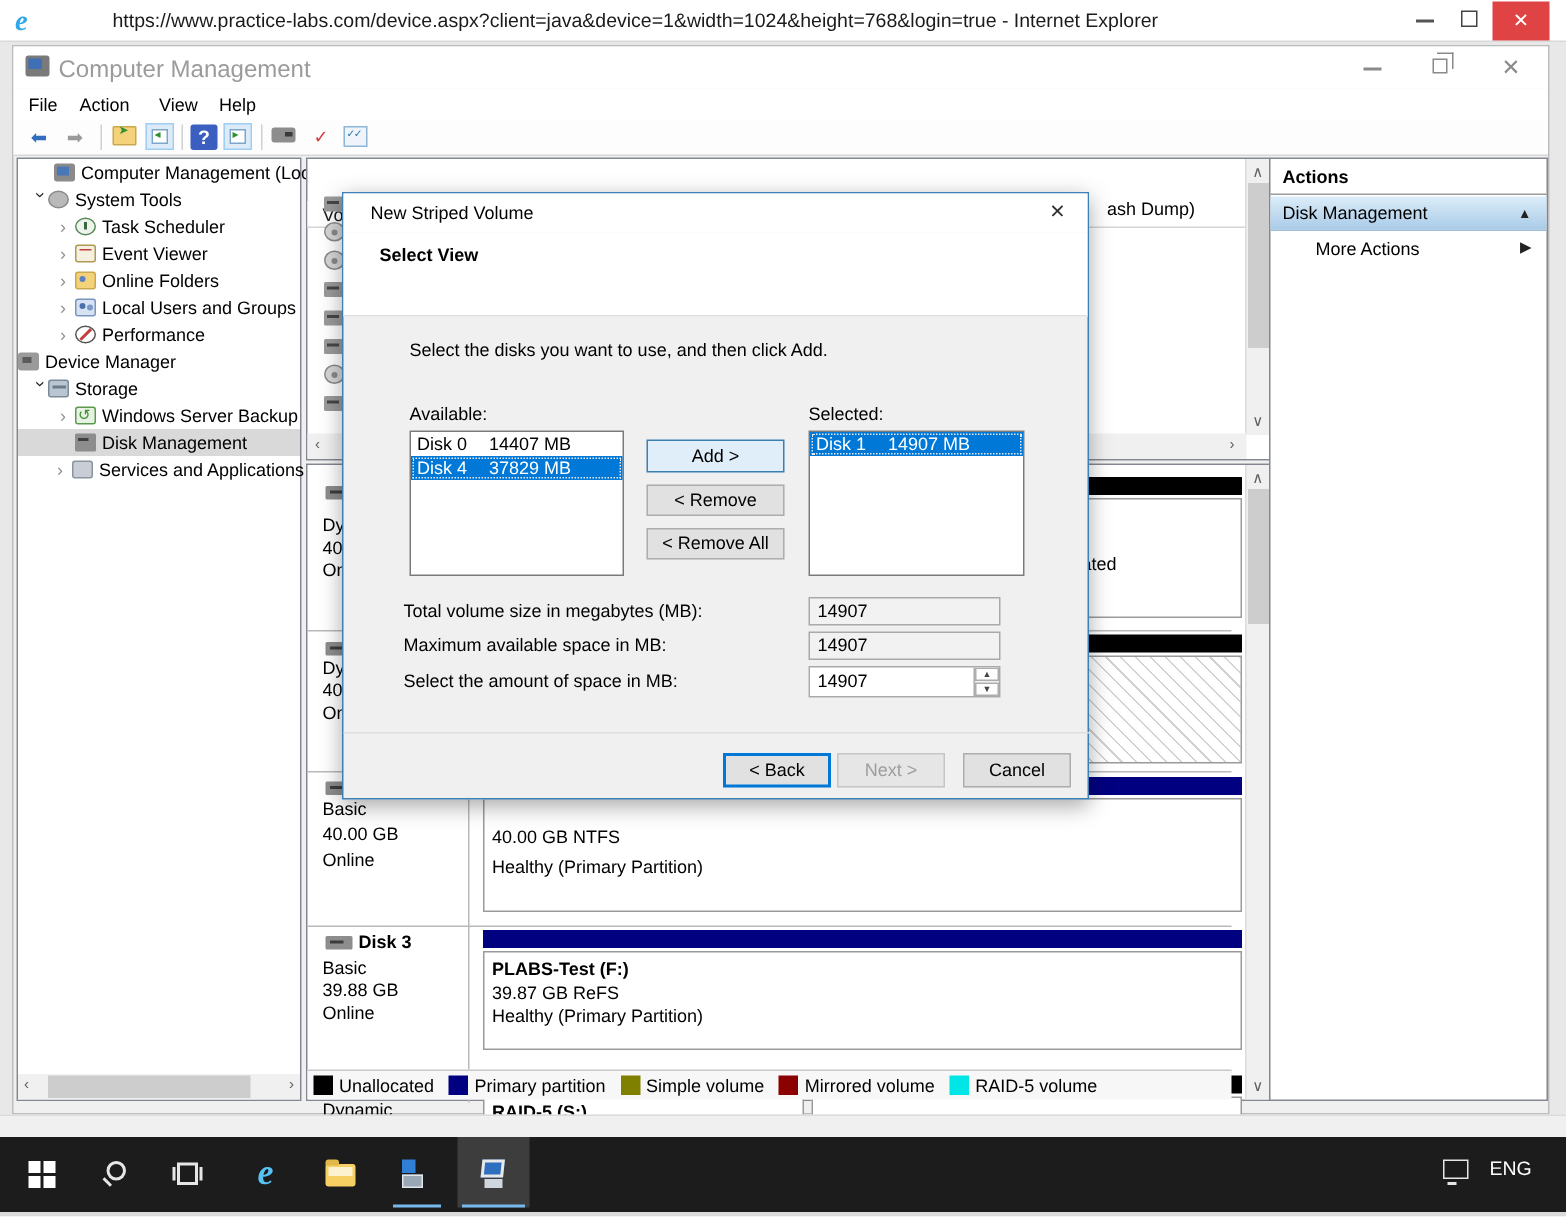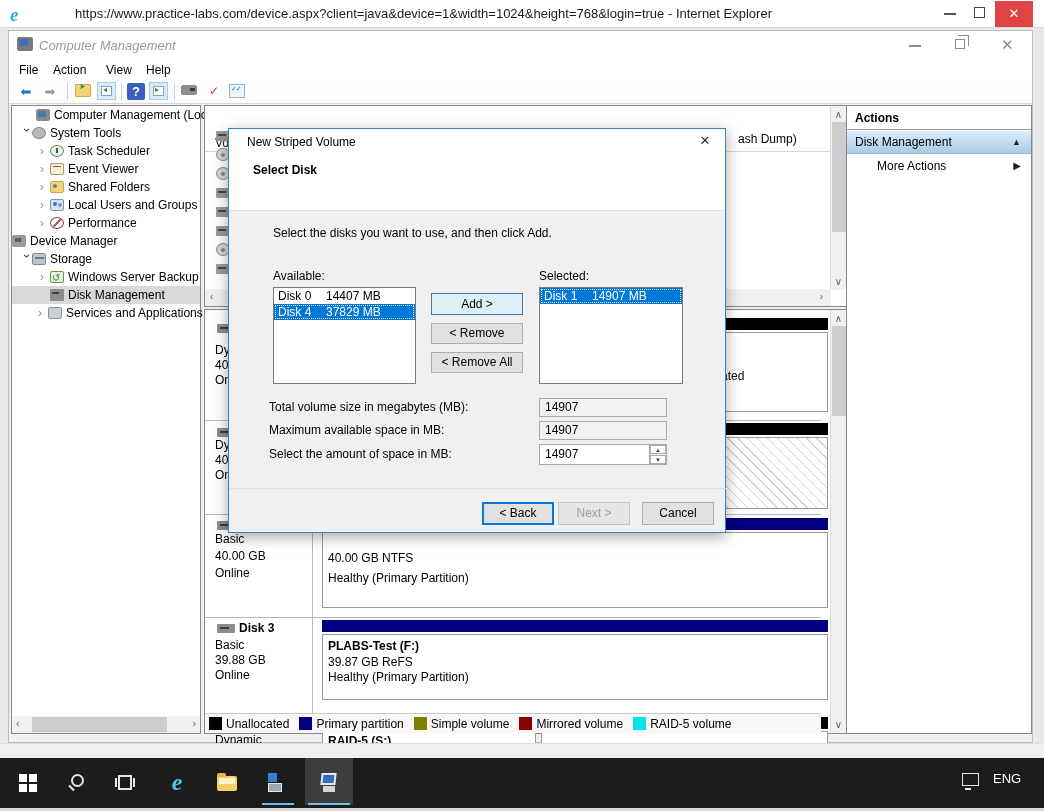--- a/index.html
+++ b/index.html
@@ -11,21 +11,21 @@
   .ie-bar { position:absolute; left:0; top:0; width:1044px; height:28px; background:#fff; border-bottom:1px solid #d9d9d9; }
   .ie-logo { position:absolute; left:10px; top:4px; width:20px; height:20px; color:#30a7e8; font:bold italic 19px "Liberation Serif", serif; }
   .ie-title { position:absolute; left:75px; top:6px; width:850px; font-size:13px; color:#1b1b1b; white-space:nowrap; }
   .ie-min { position:absolute; left:944px; top:13px; width:12px; height:2px; background:#555; }
   .ie-max { position:absolute; left:974px; top:7px; width:11px; height:11px; border:1.5px solid #444; }
   .ie-close { position:absolute; left:995px; top:1px; width:38px; height:26px; background:#e04343; color:#fff; text-align:center; line-height:26px; font-size:13px; }
 
   
   .cm-window { position:absolute; left:8px; top:30px; width:1025px; height:713px; background:#f0f0f0; border:1px solid #bcbcbc; }
   .cm-titlebar { position:absolute; left:0; top:0; width:100%; height:28px; background:#fff; }
-  .cm-title { position:absolute; left:30px; top:7px; color:#9b9b9b; font-size:13px;font-style:italic; }
+  .cm-title { position:absolute; left:30px; top:7px; color:#9b9b9b; font-size:16px; }
   .cm-app-icon { position:absolute; left:8px; top:6px; width:16px; height:14px; background:#7a7a7a; border-radius:2px; }
   .cm-app-icon:before { content:""; position:absolute; left:2px; top:2px; width:9px; height:7px; background:#3f6fb5; }
   .cm-min { position:absolute; left:900px; top:14px; width:12px; height:1.5px; background:#8a8a8a; }
   .cm-restore { position:absolute; left:946px; top:8px; width:10px; height:10px; border:1.2px solid #8a8a8a; background:#fff; }
   .cm-restore:before { content:""; position:absolute; left:2px; top:-5px; width:10px; height:10px; border:1.2px solid #8a8a8a; border-bottom:none; border-left:none; }
   .cm-close { position:absolute; left:992px; top:5px; color:#8a8a8a; font-size:15px; }
 
   .menubar { position:absolute; left:0; top:28px; width:100%; height:21px; background:#fff; }
   .menu-item { position:absolute; top:4px; font-size:12px; color:#000; }
 
@@ -211,21 +211,21 @@
       <div class="tb-disk" style="left:172px"></div>
       <div class="tb tb-check" style="left:196px">✓</div>
       <div class="tb-list" style="left:220px"></div>
     </div>
 
     <div class="tree-panel">
       <div class="tree-row" style="padding-left:24px"><span class="ti ti-computer"></span><span>Computer Management (Local</span></div>
       <div class="tree-row" style="padding-left:10px"><span class="chev exp">›</span><span class="ti ti-tools"></span><span>System Tools</span></div>
       <div class="tree-row" style="padding-left:28px"><span class="chev">›</span><span class="ti ti-clock"></span><span>Task Scheduler</span></div>
       <div class="tree-row" style="padding-left:28px"><span class="chev">›</span><span class="ti ti-event"></span><span>Event Viewer</span></div>
-      <div class="tree-row" style="padding-left:28px"><span class="chev">›</span><span class="ti ti-shared"></span><span>Shared Folders</span></div>
+      <div class="tree-row" style="padding-left:28px"><span class="chev">›</span><span class="ti ti-shared"></span><span>Online Folders</span></div>
       <div class="tree-row" style="padding-left:28px"><span class="chev">›</span><span class="ti ti-users"></span><span>Local Users and Groups</span></div>
       <div class="tree-row" style="padding-left:28px"><span class="chev">›</span><span class="ti ti-perf"></span><span>Performance</span></div>
       <div class="tree-row" style=""><span class="ti ti-device"></span><span>Device Manager</span></div>
       <div class="tree-row" style="padding-left:10px"><span class="chev exp">›</span><span class="ti ti-storage"></span><span>Storage</span></div>
       <div class="tree-row" style="padding-left:28px"><span class="chev">›</span><span class="ti ti-backup"></span><span>Windows Server Backup</span></div>
       <div class="tree-row selected" style="padding-left:38px"><span class="ti ti-disk"></span><span>Disk Management</span></div>
       <div class="tree-row" style="padding-left:26px"><span class="chev">›</span><span class="ti ti-services"></span><span>Services and Applications</span></div>
       <div class="tree-hscroll">
         <span class="scroll-arrow" style="position:absolute;left:4px;top:2px">‹</span>
         <div class="thumb"></div>
@@ -356,21 +356,21 @@
       <div class="actions-more"><span>More Actions</span><span class="caret">▶</span></div>
     </div>
   </div>
 
   <div class="dialog">
     <div class="dlg-titlebar">
       <div class="dlg-title">New Striped Volume</div>
       <div class="dlg-close">✕</div>
     </div>
     <div class="dlg-header">
-      <div class="dlg-heading">Select Disk</div>
+      <div class="dlg-heading">Select View</div>
     </div>
 
     <div class="dlg-instruction">Select the disks you want to use, and then click Add.</div>
 
     <div class="dlg-label" style="left:44px;top:140px">Available:</div>
     <div class="listbox" style="left:44px;top:158px;width:143px;height:97px">
       <div class="lb-item">
           <span class="nm">Disk 0</span>
           <span class="sz">14407 MB</span>
         </div>

